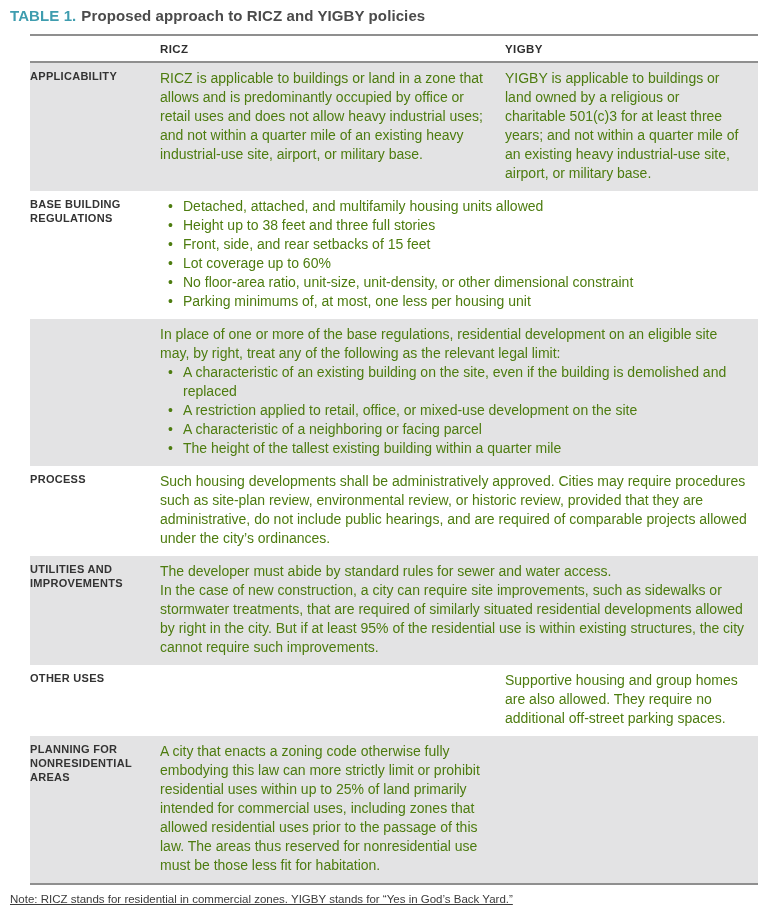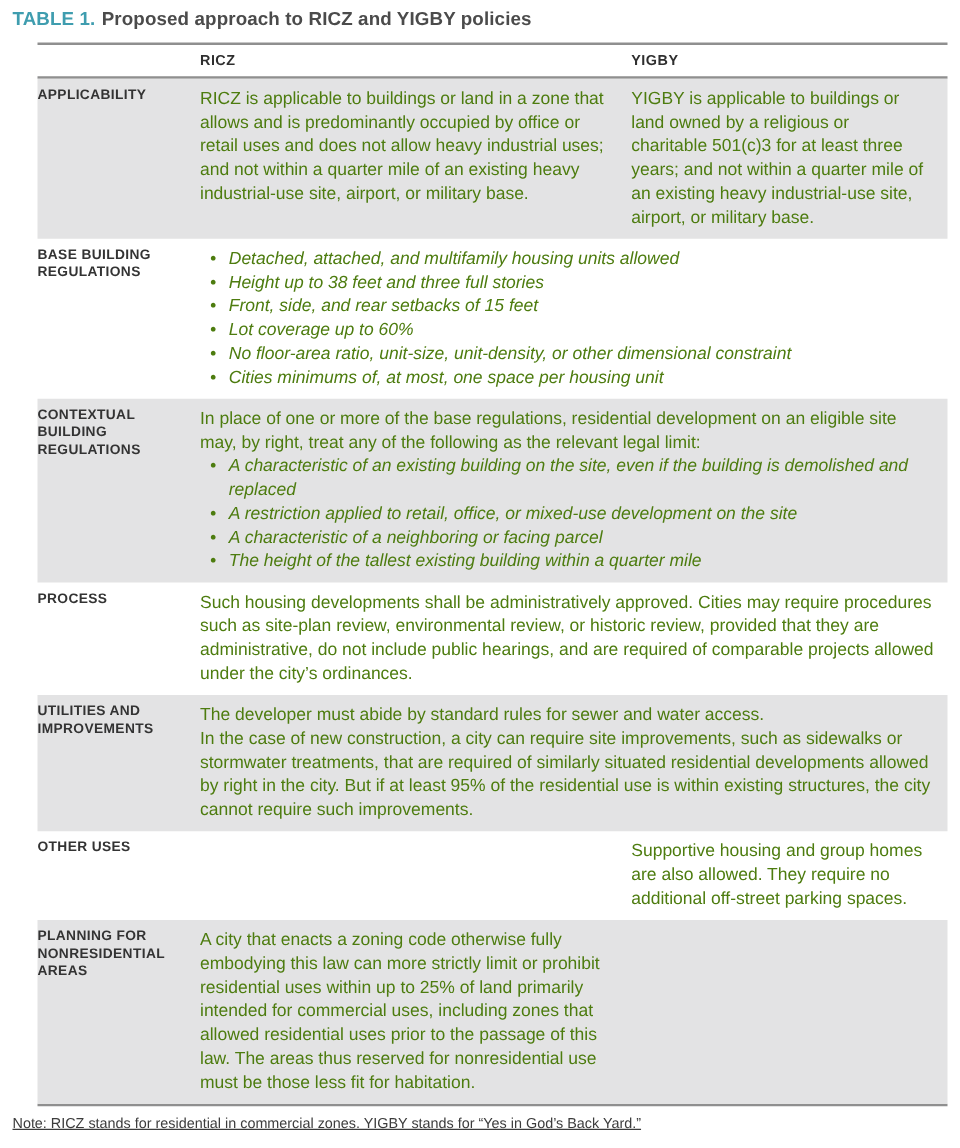--- a/index.html
+++ b/index.html
@@ -58,21 +58,21 @@
   .body-cell {
     font-size: 14px;
     line-height: 19px;
     color: #4d7c0f;
     padding-right: 18px;
   }
   .span2 { grid-column: 2 / 4; padding-right: 10px; }
 
   .body-cell p { margin: 0; }
 
-  .bullets { margin: 0; padding: 0; list-style: none; font-style: italic; }
+  .bullets { margin: 0; padding: 0; list-style: none; }
   .bullets li { position: relative; padding-left: 23px; }
   .bullets li::before {
     content: "\2022";
     position: absolute;
     left: 8px;
     top: 0;
   }
 
   .note {
     font-size: 11.5px;
@@ -107,27 +107,26 @@
 
     <div class="row">
       <div class="cell label-cell">BASE BUILDING REGULATIONS</div>
       <div class="cell body-cell span2">
         <ul class="bullets">
           <li>Detached, attached, and multifamily housing units allowed</li>
           <li>Height up to 38 feet and three full stories</li>
           <li>Front, side, and rear setbacks of 15 feet</li>
           <li>Lot coverage up to 60%</li>
           <li>No floor-area ratio, unit-size, unit-density, or other dimensional constraint</li>
-          <li>Cities minimums of, at most, one space per housing unit</li>
+          <li>Parking minimums of, at most, one less per housing unit</li>
         </ul>
       </div>
     </div>
 
     <div class="row shaded">
-      <div class="cell label-cell">CONTEXTUAL BUILDING REGULATIONS</div>
       <div class="cell body-cell span2">
         <p>In place of one or more of the base regulations, residential development on an eligible site may, by right, treat any of the following as the relevant legal limit:</p>
         <ul class="bullets">
           <li>A characteristic of an existing building on the site, even if the building is demolished and replaced</li>
           <li>A restriction applied to retail, office, or mixed-use development on the site</li>
           <li>A characteristic of a neighboring or facing parcel</li>
           <li>The height of the tallest existing building within a quarter mile</li>
         </ul>
       </div>
     </div>

